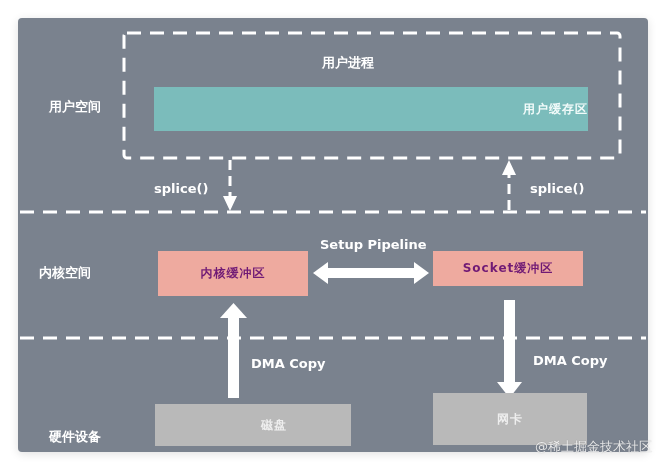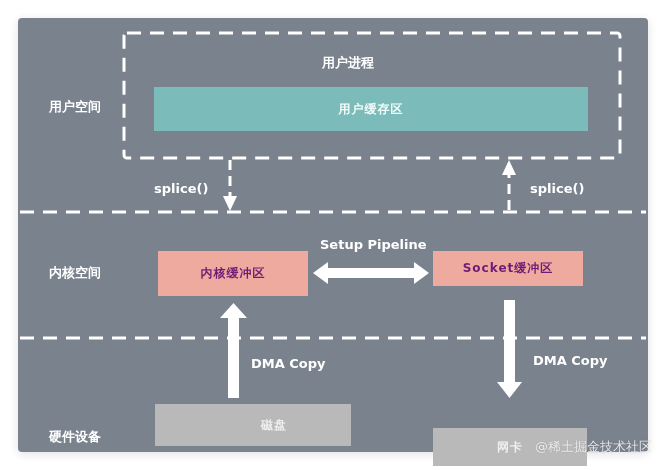--- a/index.html
+++ b/index.html
@@ -64,42 +64,42 @@
     <polygon points="220,318 247,318 233.5,303" fill="#ffffff"></polygon>
   </g>
 
   <g>
     <rect x="504" y="300" width="11" height="84" fill="#ffffff"></rect>
     <polygon points="497,382 522,382 509.5,398" fill="#ffffff"></polygon>
   </g>
 </svg>
 
 <div class="lbl" style="left:49px; top:100px;">用户空间</div>
-<div class="lbl" style="left:49px; top:266px;">内核空间</div>
+<div class="lbl" style="left:39px; top:266px;">内核空间</div>
 <div class="lbl" style="left:49px; top:394px;margin-top:36px;">硬件设备</div>
 
 <div class="lbl" style="left:322px; top:56px;">用户进程</div>
-<div class="box teal" style="left:154px; top:87px; width:434px; height:44px;">
+<div class="box teal" style="left:154px; top:87px; width:434px; height:44px;justify-content:flex-end;">
   <span>用户缓存区</span>
 </div>
 
 <div class="lbl" style="left:154px; top:182px;">splice()</div>
 <div class="lbl" style="left:530px; top:182px;">splice()</div>
 
 <div class="lbl" style="left:320px; top:238px;">Setup Pipeline</div>
 <div class="box salmon" style="left:158px; top:251px; width:150px; height:45px;">
   <span>内核缓冲区</span>
 </div>
 <div class="box salmon" style="left:433px; top:251px; width:150px; height:35px;">
   <span>Socket缓冲区</span>
 </div>
 
 <div class="lbl" style="left:251px; top:357px;">DMA Copy</div>
 <div class="lbl" style="left:533px; top:354px;">DMA Copy</div>
 
 <div class="box gray" style="left:155px; top:404px; width:154px; height:42px;padding-left:42px;">
   <span>磁盘</span>
 </div>
-<div class="box gray" style="left:433px; top:428px; width:154px; height:38px;">
+<div class="box gray" style="left:433px; top:393px; width:154px; height:52px;">
   <span>网卡</span>
 </div>
 
 <div class="watermark">@稀土掘金技术社区</div>
 
 </body></html>

